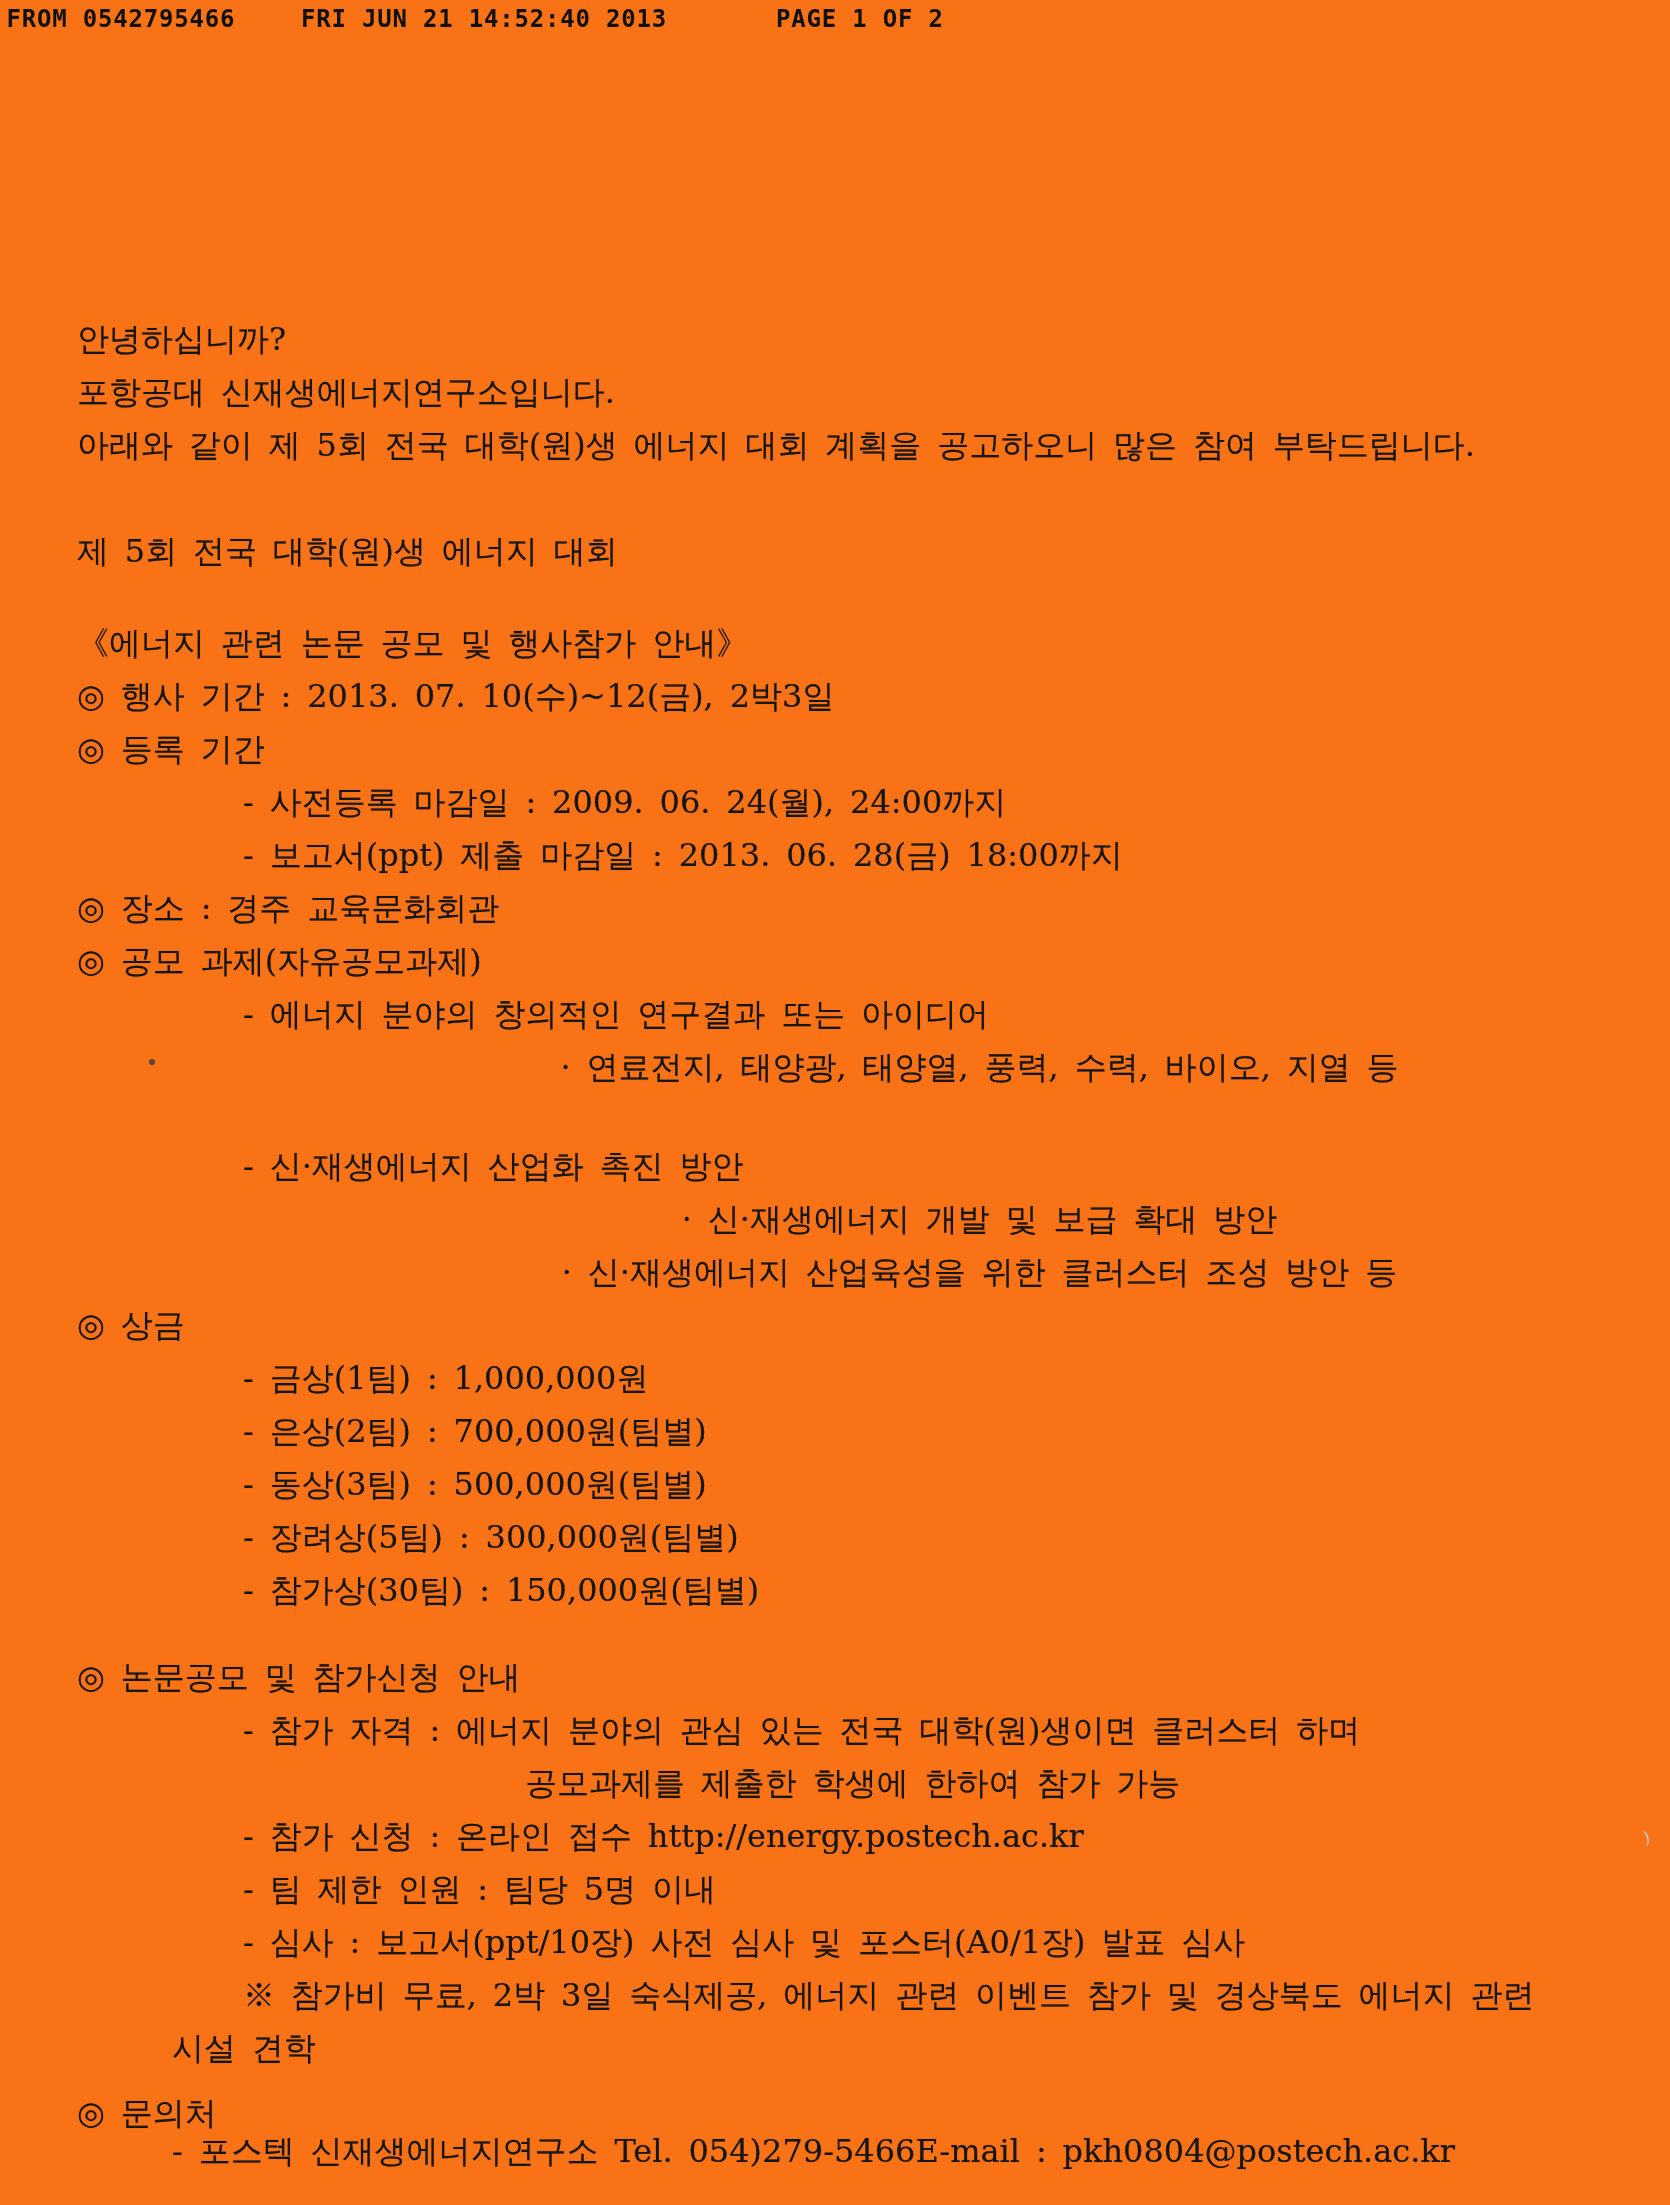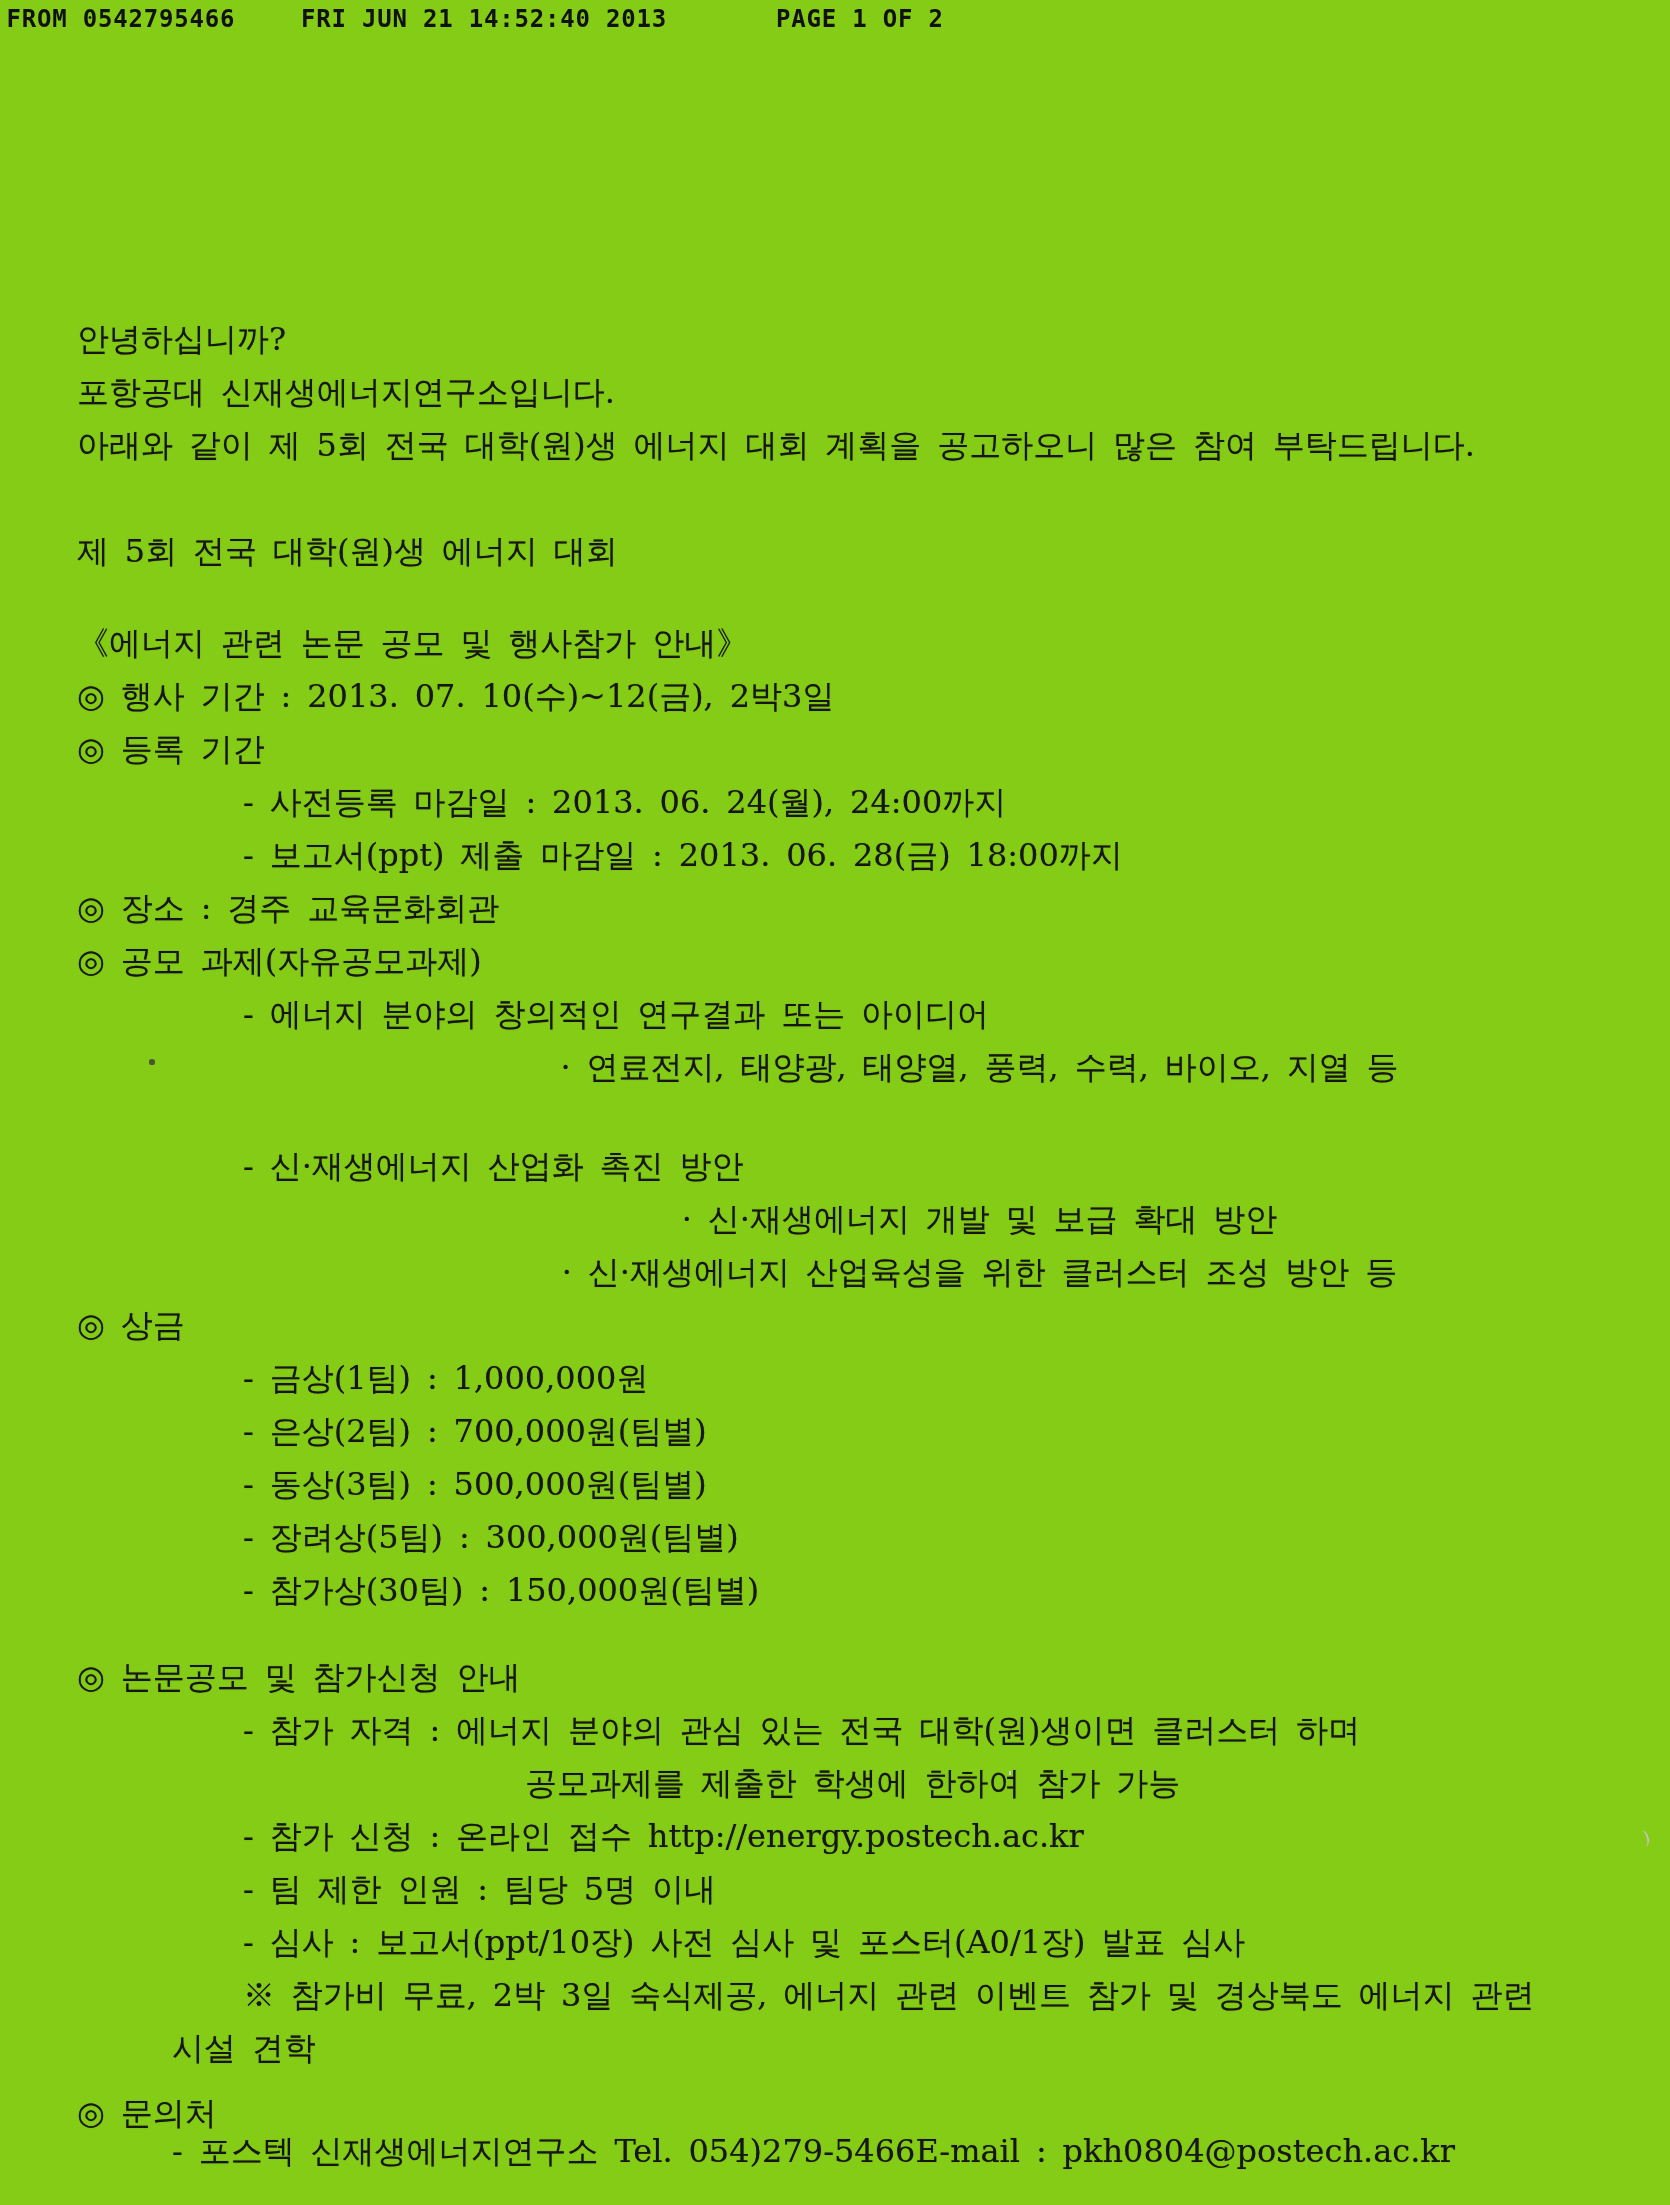--- a/index.html
+++ b/index.html
@@ -1,19 +1,19 @@
 <!DOCTYPE html>
 <html style="font-size:13px"><head>
 <meta charset="utf-8">
 <style>
   html,body { margin:0; padding:0; background:#e8e8e6; }
   .page {
     position:relative;
     width:1671px; height:2205px;
-    background:#84cc16;
+    background:#f97316;
     overflow:hidden;
     font-family:"DejaVu Serif","Liberation Serif",serif;
     color:#161616;
   }
   
   .fax-header {
     position:absolute; top:3.2px; left:0; right:0; height:39px;
     font-family:"DejaVu Sans Mono","Liberation Mono",monospace;
     font-weight:bold; font-size:24px; letter-spacing:0.8px; color:#111;
   }
@@ -71,21 +71,21 @@
   </div>
 
   <div class="doc">
     <div class="line m0">안녕하십니까?</div>
     <div class="line m0">포항공대 신재생에너지연구소입니다.</div>
     <div class="line m0">아래와 같이 제 5회 전국 대학(원)생 에너지 대회 계획을 공고하오니 많은 참여 부탁드립니다.</div>
     <div class="line m0 g66">제 5회 전국 대학(원)생 에너지 대회</div>
     <div class="line m0 g48">《에너지 관련 논문 공모 및 행사참가 안내》</div>
     <div class="line m0">◎ 행사 기간 : 2013. 07. 10(수)~12(금), 2박3일</div>
     <div class="line m0">◎ 등록 기간</div>
-    <div class="line m1">- 사전등록 마감일 : 2013. 06. 24(월), 24:00까지</div>
+    <div class="line m1">- 사전등록 마감일 : 2009. 06. 24(월), 24:00까지</div>
     <div class="line m1">- 보고서(ppt) 제출 마감일 : 2013. 06. 28(금) 18:00까지</div>
     <div class="line m0">◎ 장소 : 경주 교육문화회관</div>
     <div class="line m0">◎ 공모 과제(자유공모과제)</div>
     <div class="line m1">- 에너지 분야의 창의적인 연구결과 또는 아이디어</div>
     <div class="line m2">· 연료전지, 태양광, 태양열, 풍력, 수력, 바이오, 지열 등</div>
     <div class="line m1 g57">- 신·재생에너지 산업화 촉진 방안</div>
     <div class="line m2">· 신·재생에너지 개발 및 보급 확대 방안</div>
     <div class="line m2">· 신·재생에너지 산업육성을 위한 클러스터 조성 방안 등</div>
     <div class="line m0">◎ 상금</div>
     <div class="line m1">- 금상(1팀) : 1,000,000원</div>

